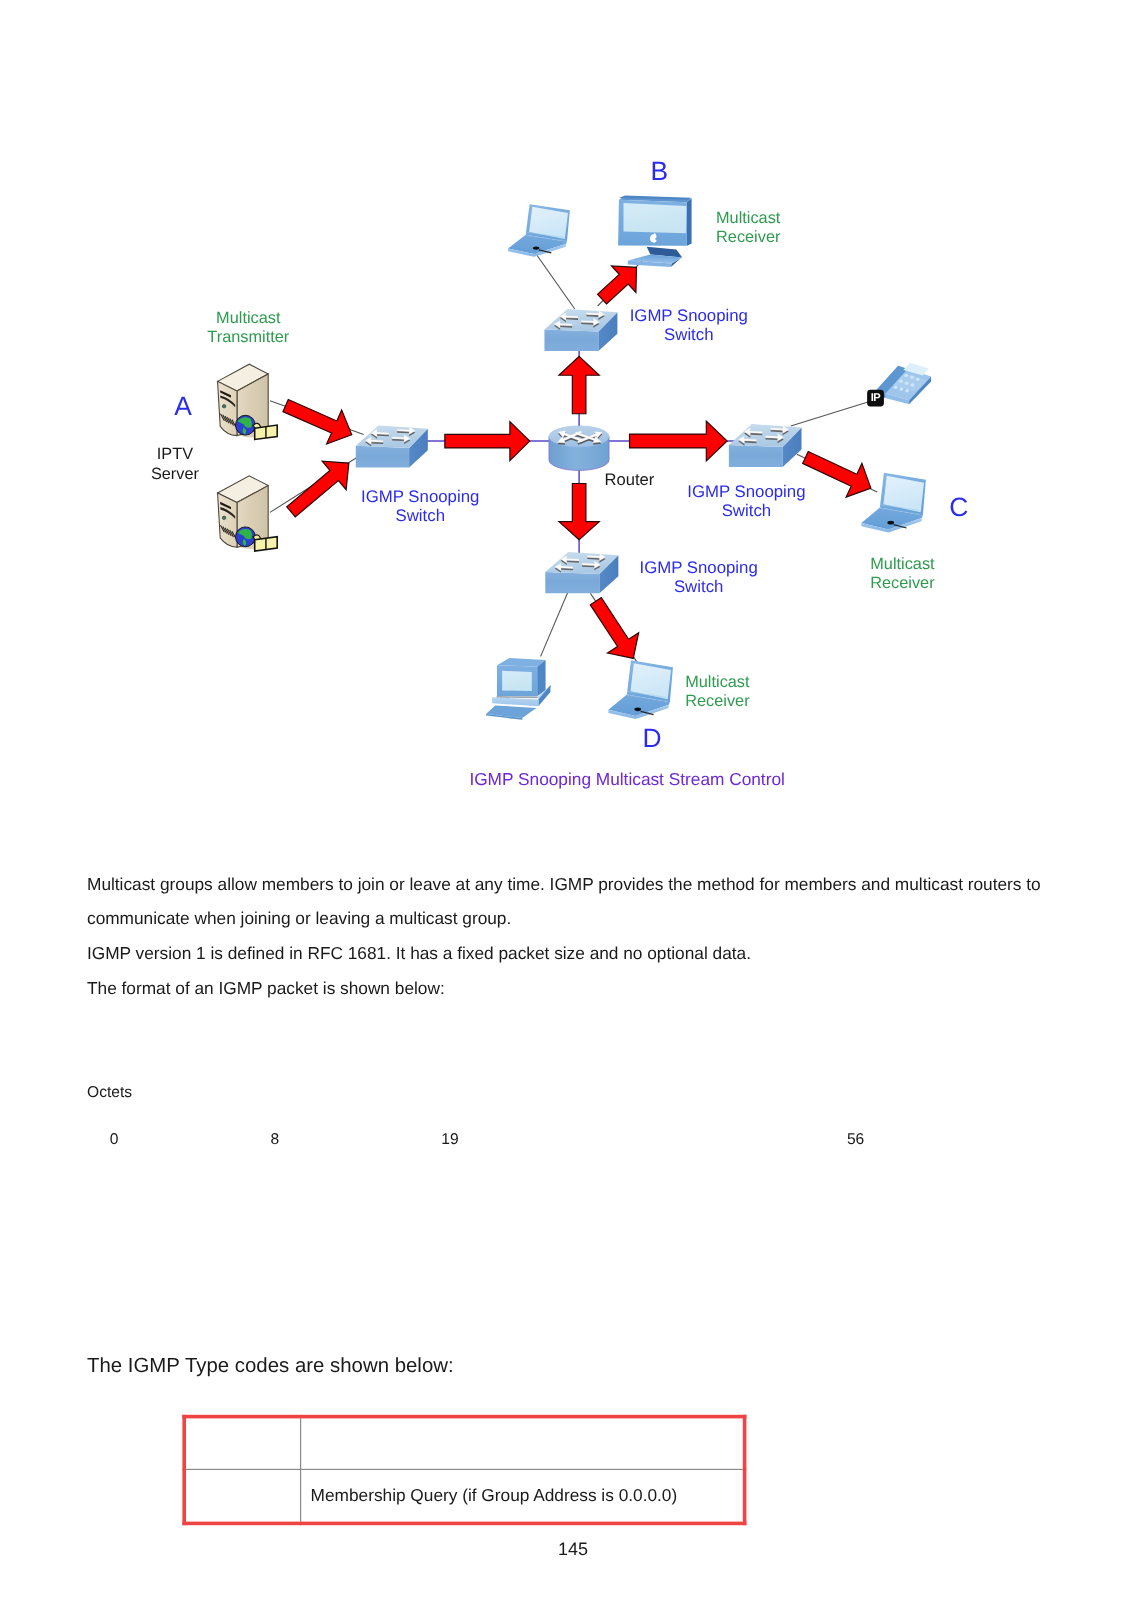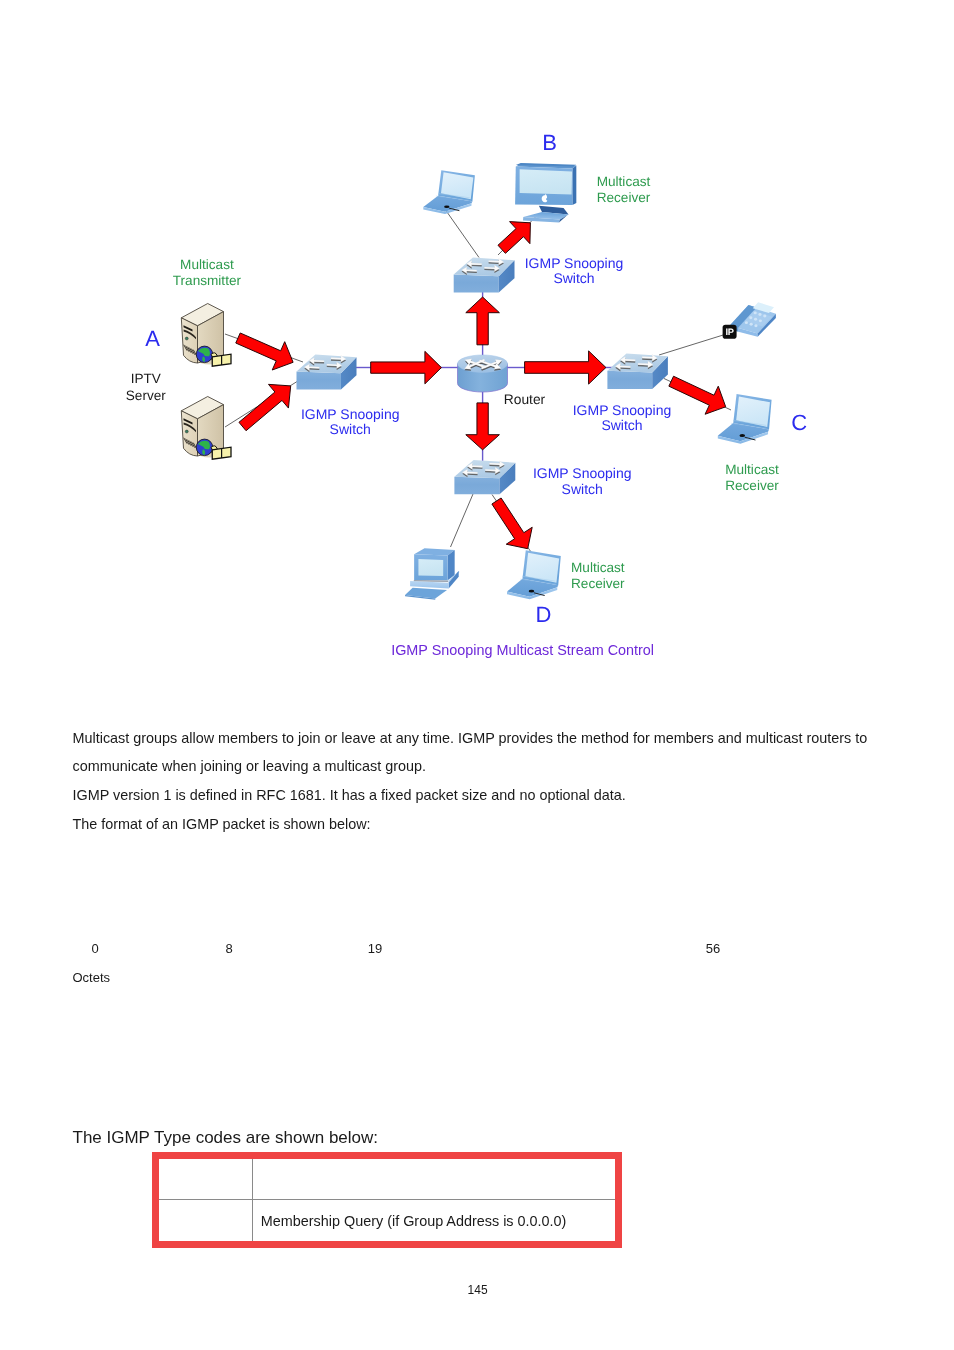--- a/index.html
+++ b/index.html
@@ -4,30 +4,30 @@
 <style>
   *{box-sizing:border-box;}
   html,body{margin:0;padding:0;}
   body{width:954px;height:1350px;background:#ffffff;font-family:"Liberation Sans",sans-serif;
        -webkit-font-smoothing:antialiased;-moz-osx-font-smoothing:grayscale;overflow:hidden;}
   .page{position:relative;width:954px;height:1350px;background:#fff;}
   svg.diagram{position:absolute;left:0;top:0;}
   svg.diagram text{text-rendering:geometricPrecision;}
   .caption{position:absolute;left:522.6px;top:642px;transform:translateX(-50%);white-space:nowrap;font-size:14.4px;color:#6d28d9;}
   .para{position:absolute;left:72.5px;font-size:14.4px;color:#1a1a1a;white-space:nowrap;}
-  .octets{position:absolute;left:72.5px;top:970px;font-size:13px;color:#1a1a1a;}
+  .octets{position:absolute;left:72.5px;top:902px;font-size:13px;color:#1a1a1a;}
   .tick{position:absolute;top:941px;font-size:13px;color:#1a1a1a;transform:translateX(-50%);}
   .tcintro{position:absolute;left:72.5px;top:1128px;font-size:17px;color:#1a1a1a;}
   .typetable{position:absolute;left:151.5px;top:1151.5px;width:470.5px;
              border-collapse:collapse;table-layout:fixed;}
   .typetable td{border:1.5px solid #8a8a8a;font-size:14.4px;color:#1a1a1a;
                 padding:0 0 0 7.5px;vertical-align:middle;height:44.8px;}
   .typetable td.c1{width:97.8px;}
-  .typetable{border:7px solid #ef4444;}
-  .pageno{position:absolute;left:477.6px;top:1283px;transform:translateX(-50%);white-space:nowrap;font-size:12px;color:#1a1a1a;text-align:center;}
+  .typetable{border:3px solid #ef4444;margin-top:27px;}
+  .pageno{position:absolute;left:477.6px;top:1283px;transform:translateX(-50%);white-space:nowrap;font-size:15px;color:#1a1a1a;text-align:center;}
 </style>
 </head>
 <body>
 
 <div class="page">
 
   <svg class="diagram" width="954" height="640" viewBox="0 0 954 640">
 <defs>
 <linearGradient id="swTop" x1="0" y1="0" x2="0.35" y2="1">
           <stop offset="0" stop-color="#cadeee"></stop>

